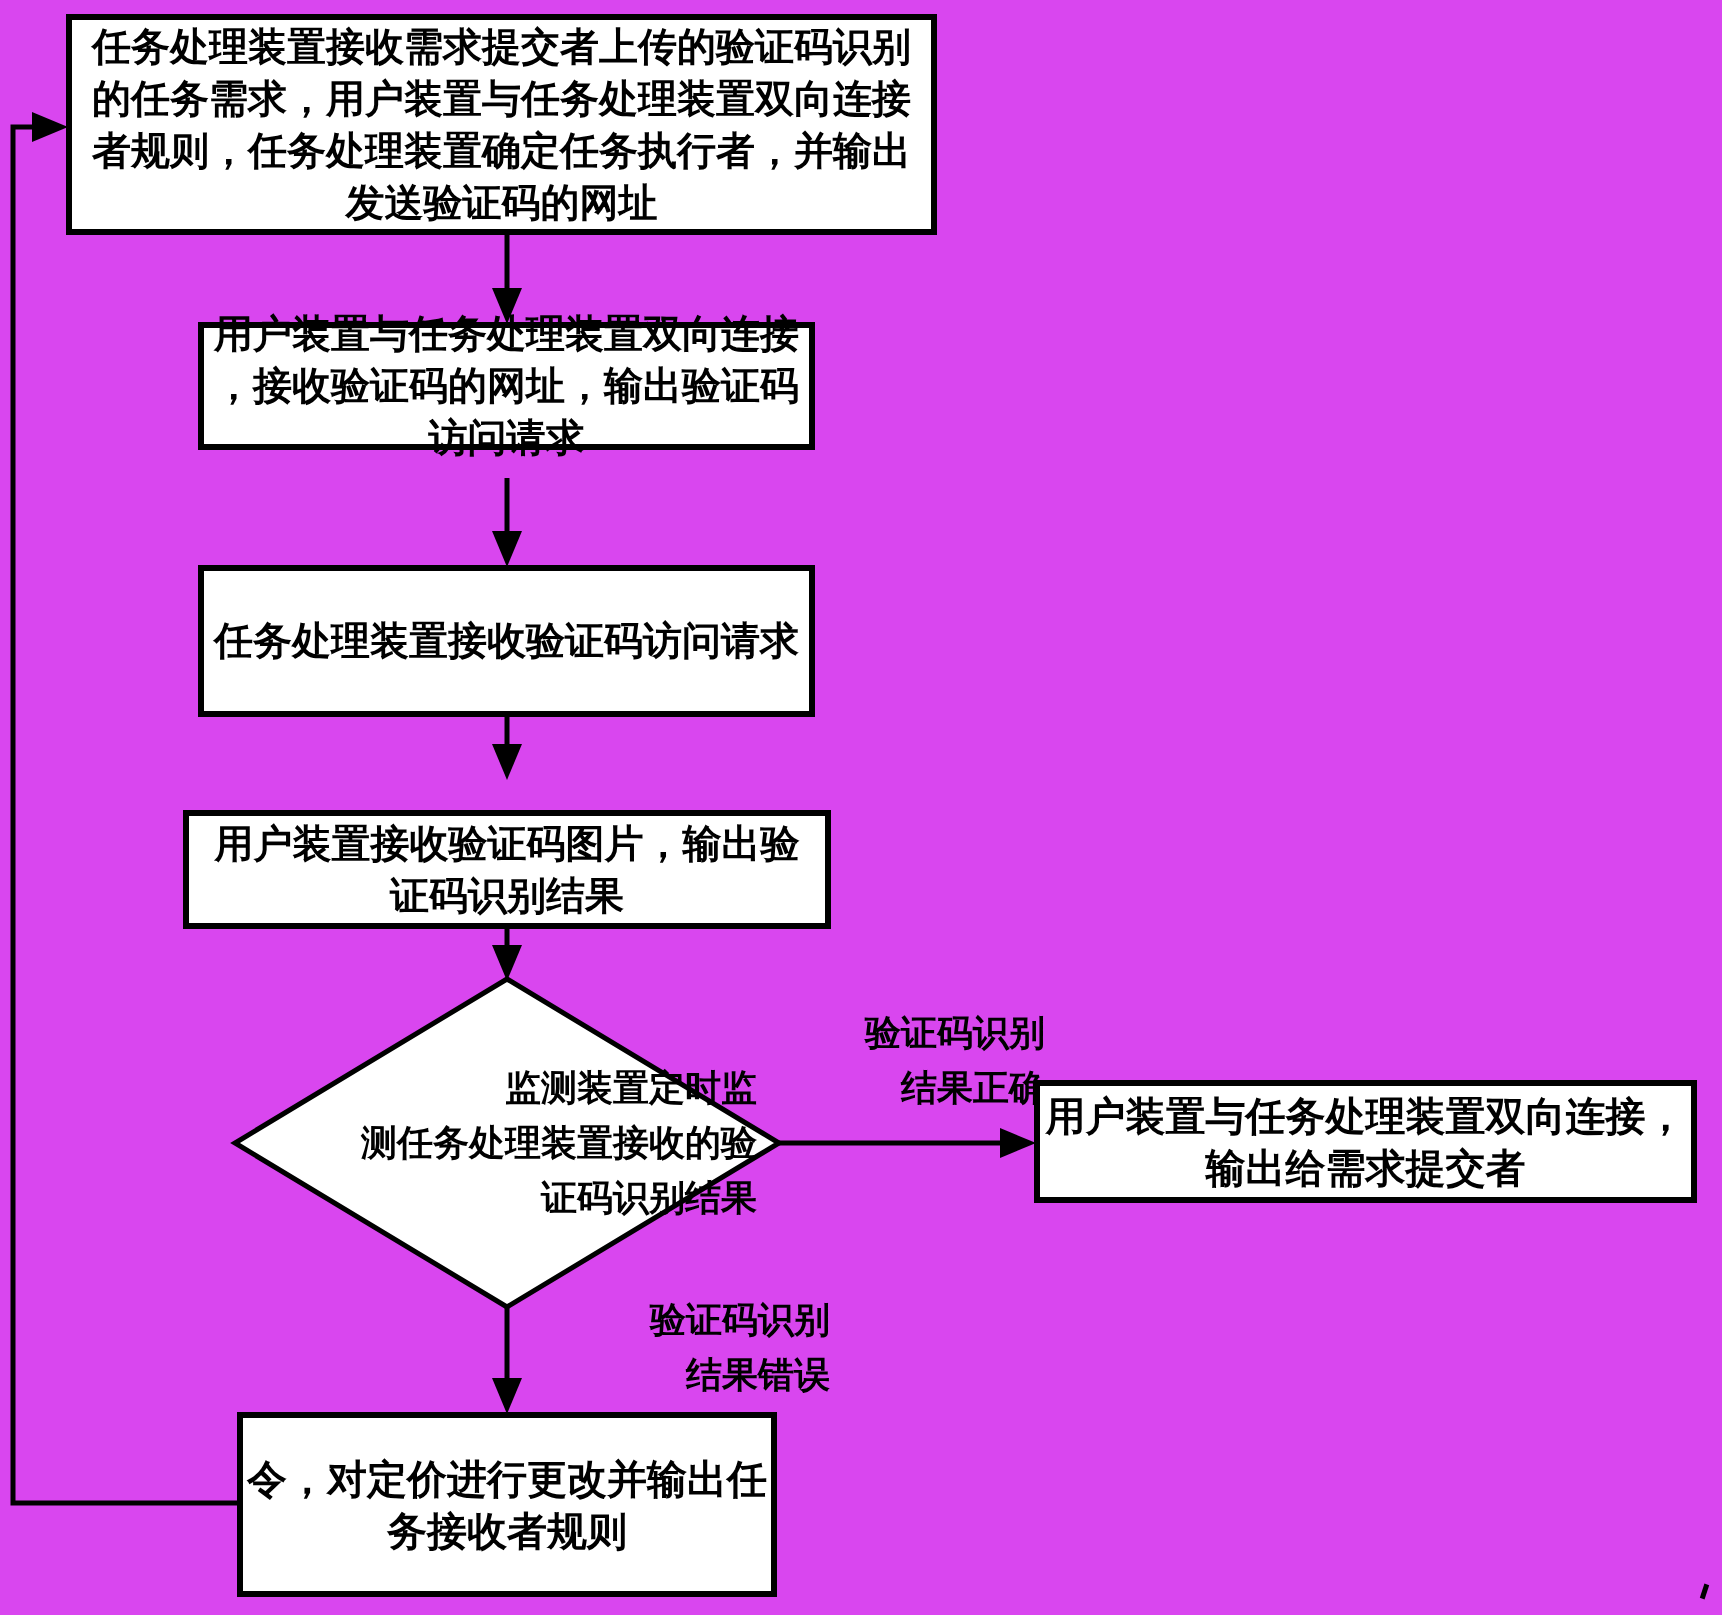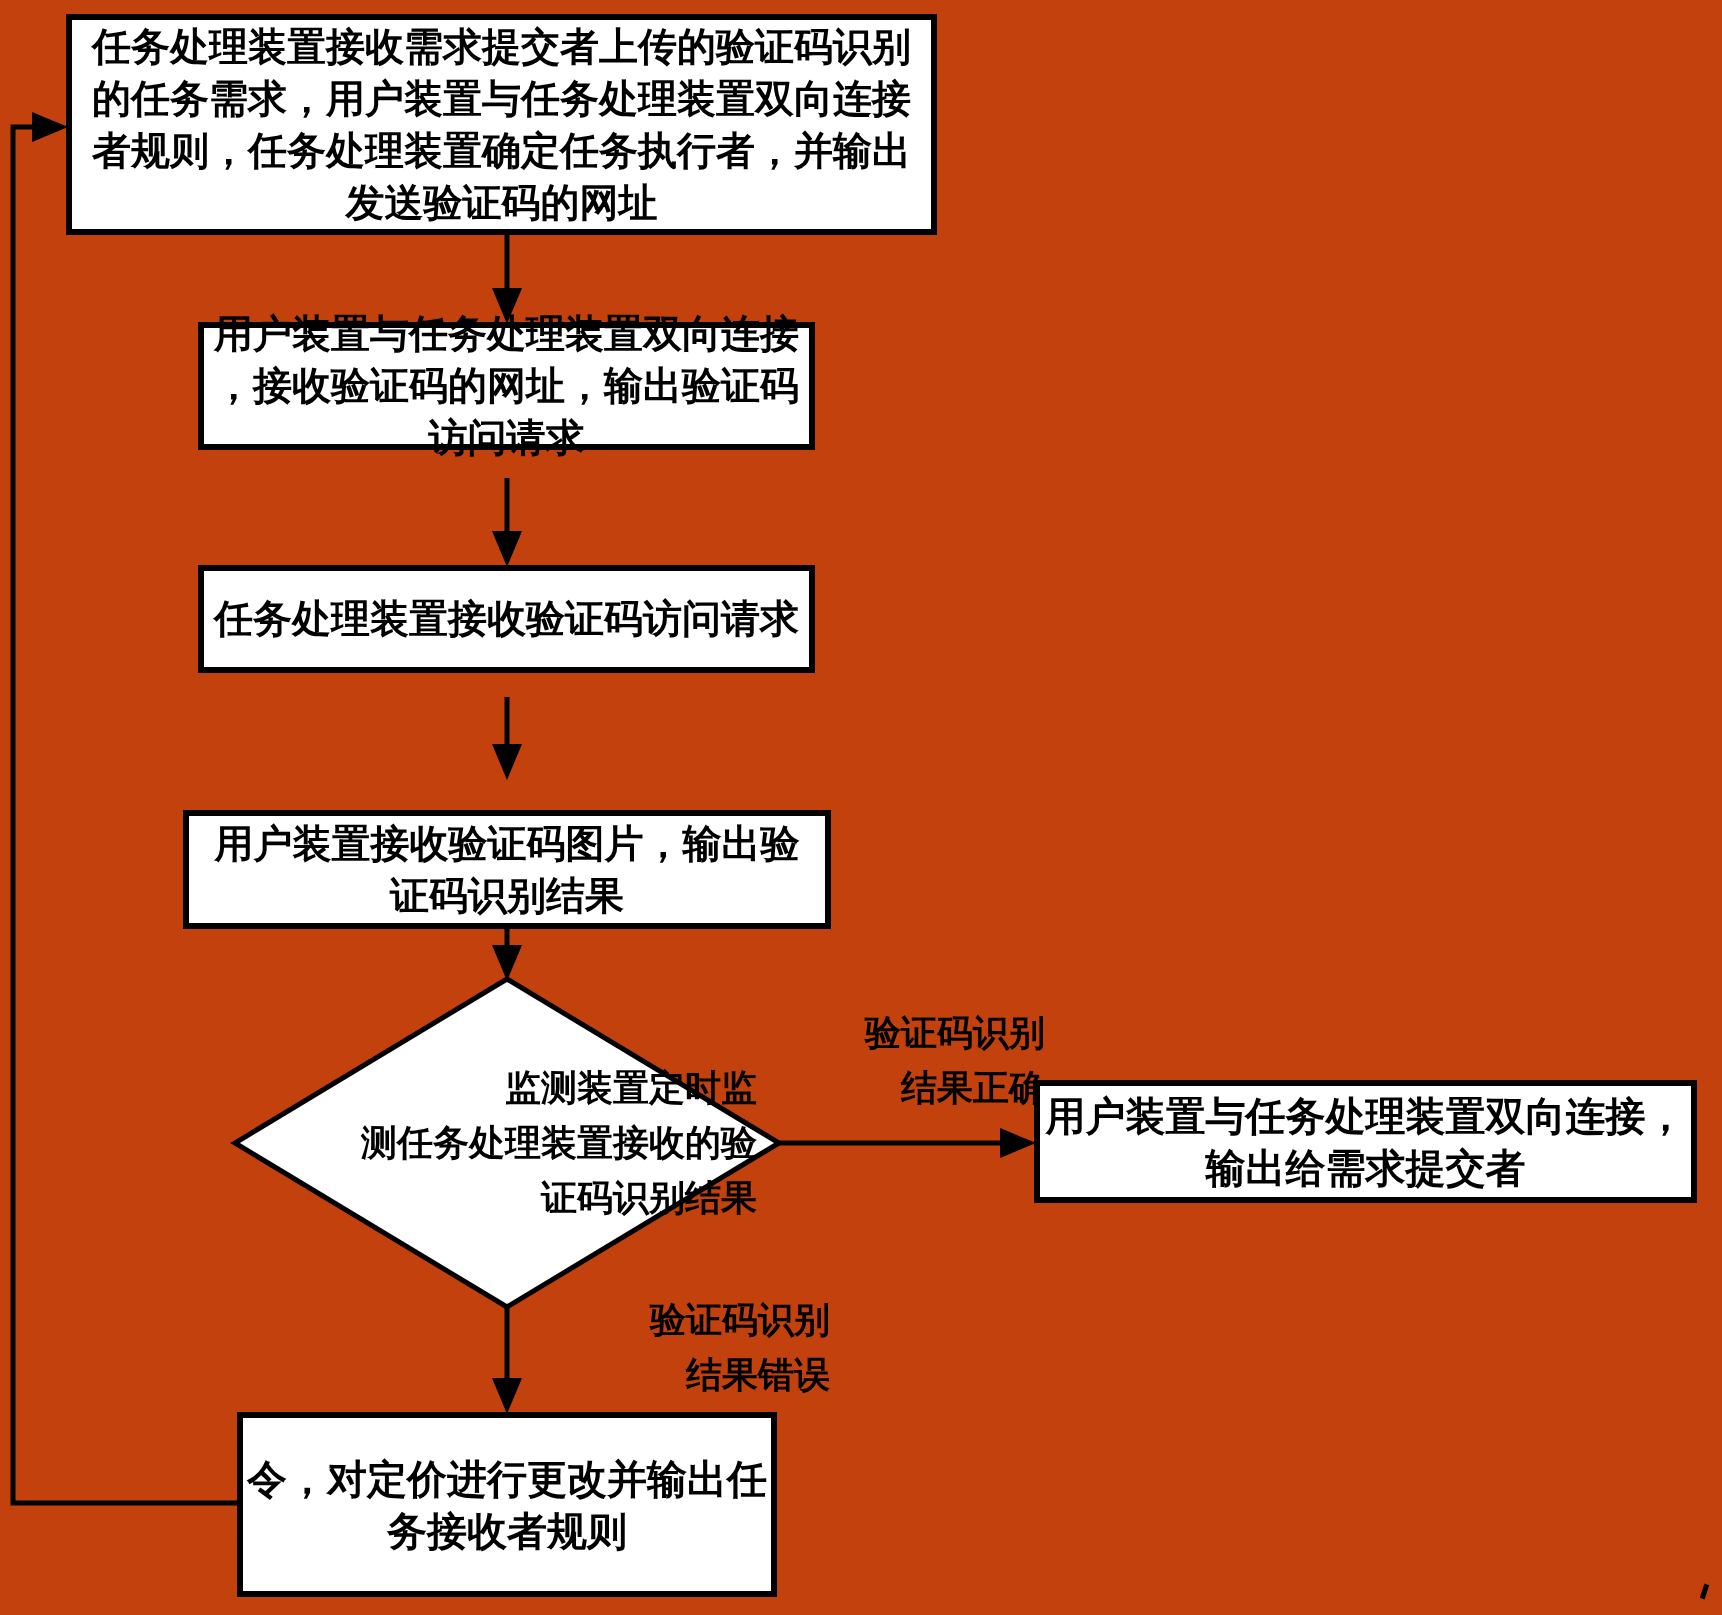--- a/index.html
+++ b/index.html
@@ -1,36 +1,36 @@
 <!DOCTYPE html>
 <html><head>
 <meta charset="utf-8">
 <style>
   html,body{margin:0;padding:0;background:#ffffff;}
   .canvas{
-    position:relative;width:1722px;height:1615px;background:#c2410c;overflow:hidden;
+    position:relative;width:1722px;height:1615px;background:#d946ef;overflow:hidden;
     font-family:"DejaVu Sans","Liberation Sans",sans-serif;
     font-weight:bold;color:#000;
   }
   .lines-layer{position:absolute;left:0;top:0;width:1722px;height:1615px;}
   .lines-layer line,.lines-layer polyline{stroke:#000;stroke-width:5;fill:none;}
   .lines-layer .head{fill:#000;stroke:none;}
   .lines-layer .diamond{fill:#ffffff;stroke:#000;stroke-width:5;}
   .box{
     position:absolute;box-sizing:border-box;border:6px solid #000;background:#ffffff;
     display:flex;flex-direction:column;justify-content:center;align-items:center;
     text-align:center;font-size:39px;line-height:52px;white-space:nowrap;
   }
   .freetext{position:absolute;text-align:right;font-size:36px;line-height:55px;white-space:nowrap;}
   .diamond-text{left:257px;top:1060px;width:500px;}
   .label-correct{left:715px;top:1005px;width:330px;}
   .label-wrong{left:500px;top:1292px;width:330px;}
   .box-start{left:66px;top:14px;width:871px;height:221px;}
   .box-connect{left:198px;top:322px;width:617px;height:128px;}
-  .box-image{left:198px;top:565px;width:617px;height:108px;gap:36px;}
+  .box-image{left:198px;top:565px;width:617px;height:152px;gap:36px;}
   .box-recognize{left:183px;top:778px;width:648px;height:119px;margin-top:32px;}
   .box-submitter{left:1034px;top:1080px;width:663px;height:123px;font-size:40px;}
   .box-pricing{left:237px;top:1412px;width:540px;height:185px;font-size:40px;}
   .stray{position:absolute;left:1702px;top:1584px;width:5px;height:15px;background:#000;transform:rotate(18deg);}
 </style>
 </head>
 <body>
 
 <div class="canvas">
 

